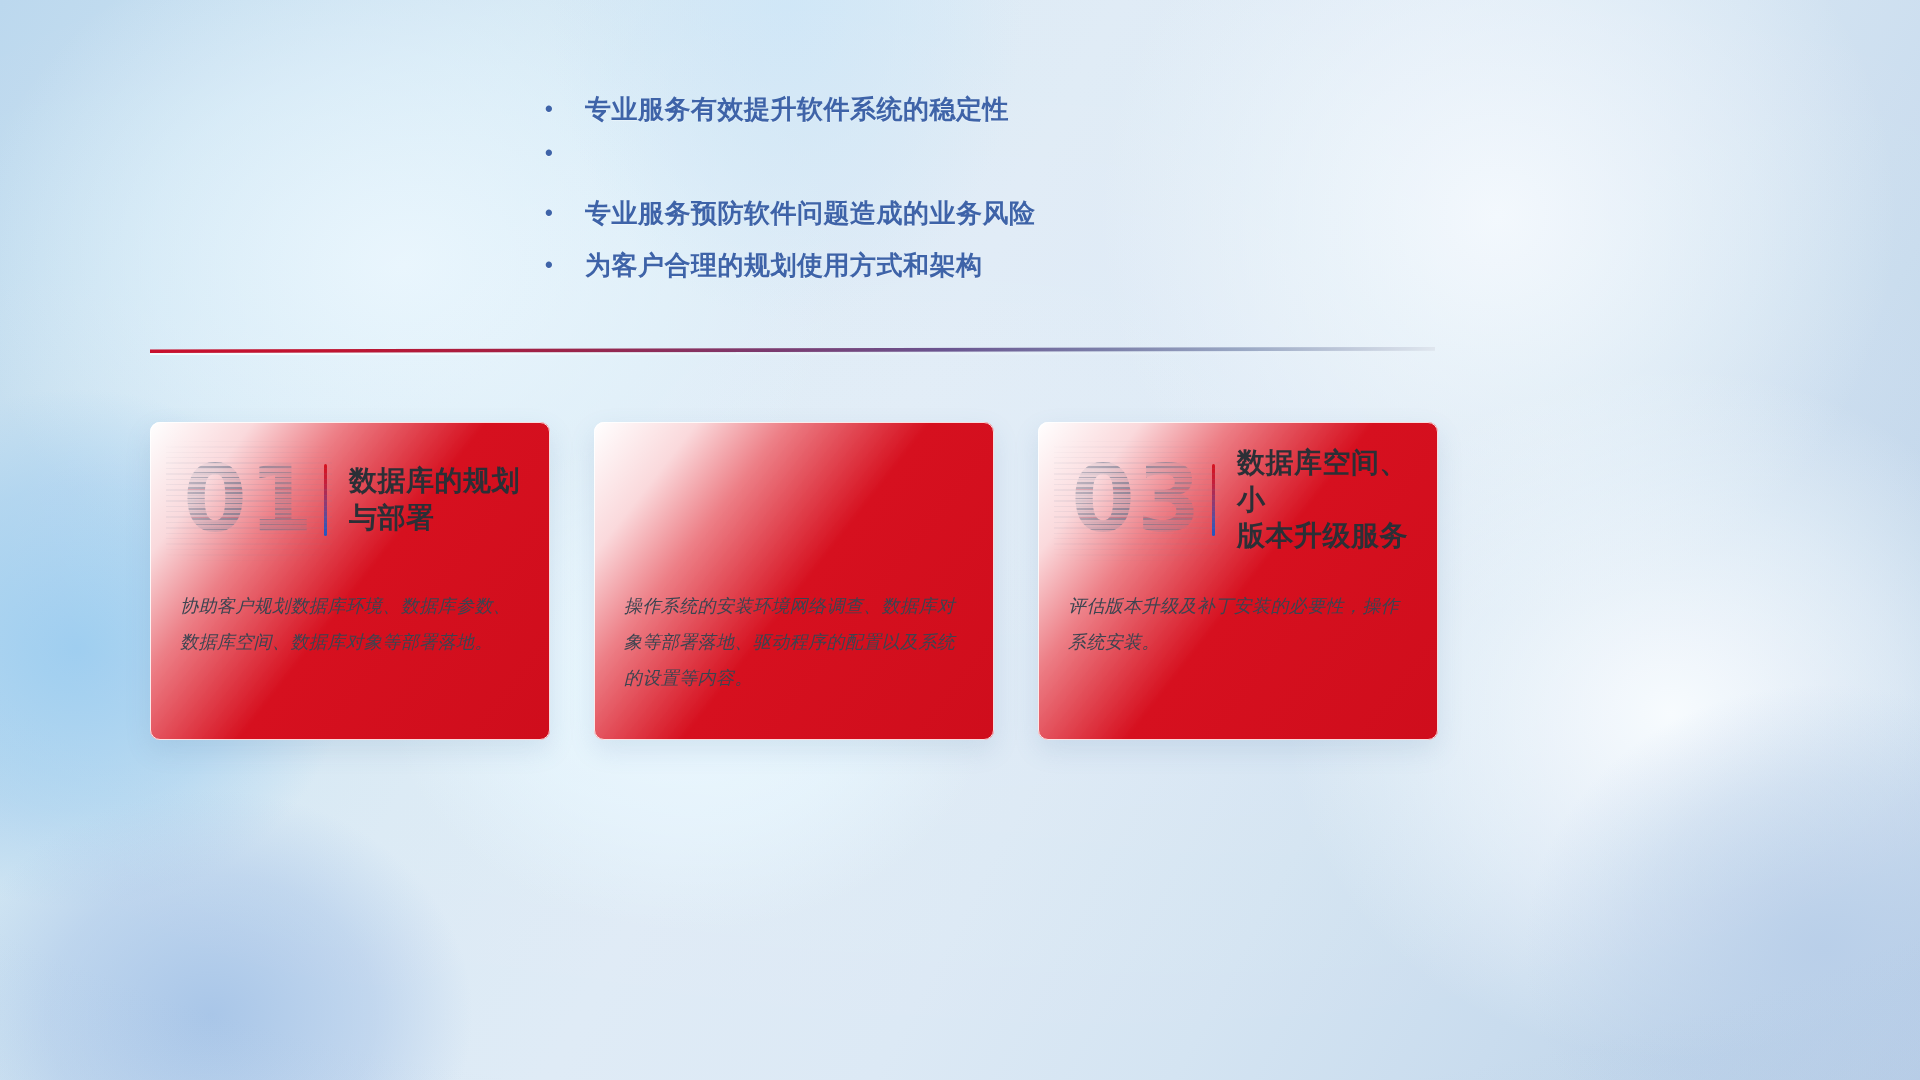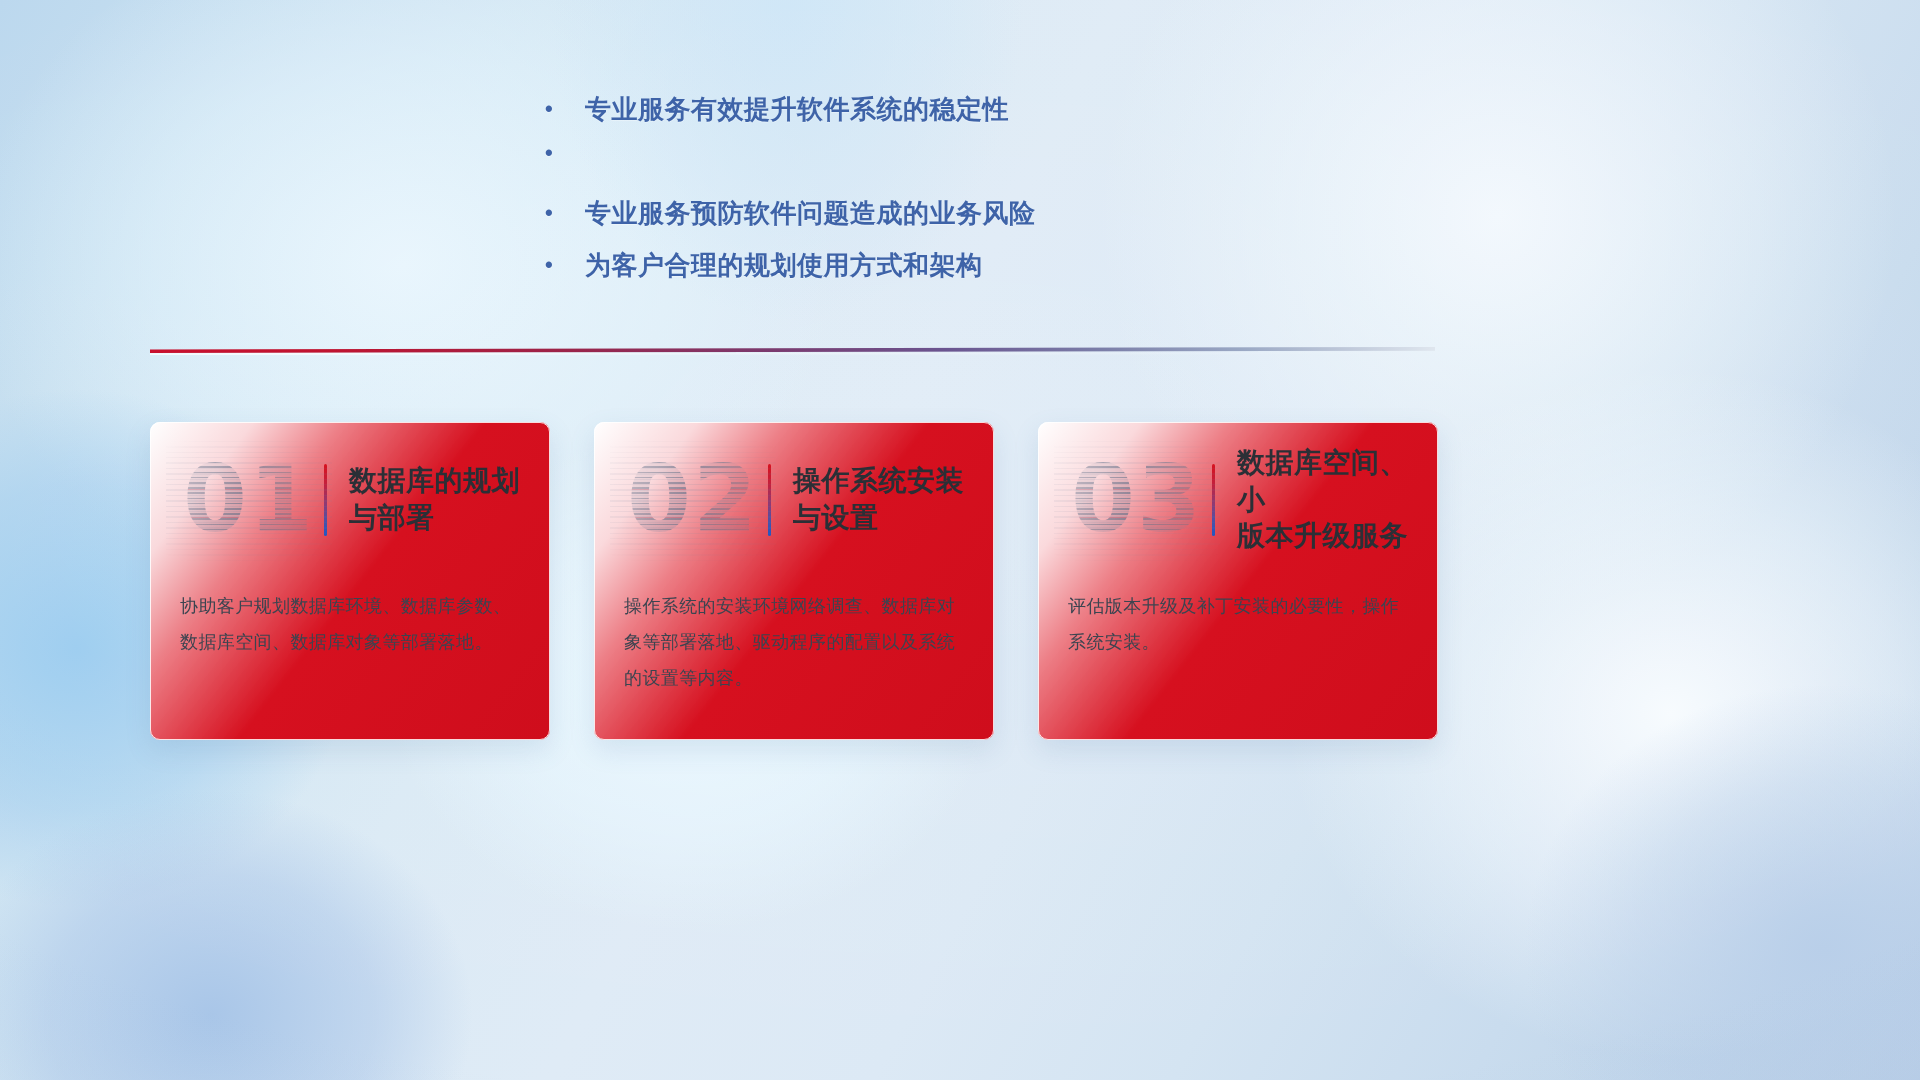--- a/index.html
+++ b/index.html
@@ -164,21 +164,21 @@
   }
   .card-title{
     flex:1 1 auto;
     font-size:28px; font-weight:700; line-height:1.32;
     color:#2b2f36; letter-spacing:.5px;
     padding-right:8px;
   }
   .card-body{
     position:absolute; left:30px; right:30px; top:166px;
     font-size:18px; line-height:2.0;
-    color:#3c4450; letter-spacing:.4px;
+    color:#3c4450; letter-spacing:.4px;font-style:italic;
   }
 </style>
 </head>
 <body>
 
 <div id="bg">
   <div class="bg-base"></div>
   <div class="glow g1"></div>
   <div class="glow g8"></div>
   <div class="glow g4"></div>
@@ -228,31 +228,20 @@
         <div>数据库的规划</div>
         <div>与部署</div>
       </div>
     </div>
     <div class="card-body">协助客户规划数据库环境、数据库参数、数据库空间、数据库对象等部署落地。</div>
   </div>
 
   <div class="card">
     <div class="frame"></div>
     <div class="inner"></div>
-    <div class="card-head">
-      <div class="ghostnum">
-        <span class="txt">02</span>
-        <span class="streaks"></span>
-      </div>
-      <div class="vdiv"></div>
-      <div class="card-title">
-        <div>操作系统安装</div>
-        <div>与设置</div>
-      </div>
-    </div>
     <div class="card-body">操作系统的安装环境网络调查、数据库对象等部署落地、驱动程序的配置以及系统的设置等内容。</div>
   </div>
 
   <div class="card">
     <div class="frame"></div>
     <div class="inner"></div>
     <div class="card-head">
       <div class="ghostnum">
         <span class="txt">03</span>
         <span class="streaks"></span>

